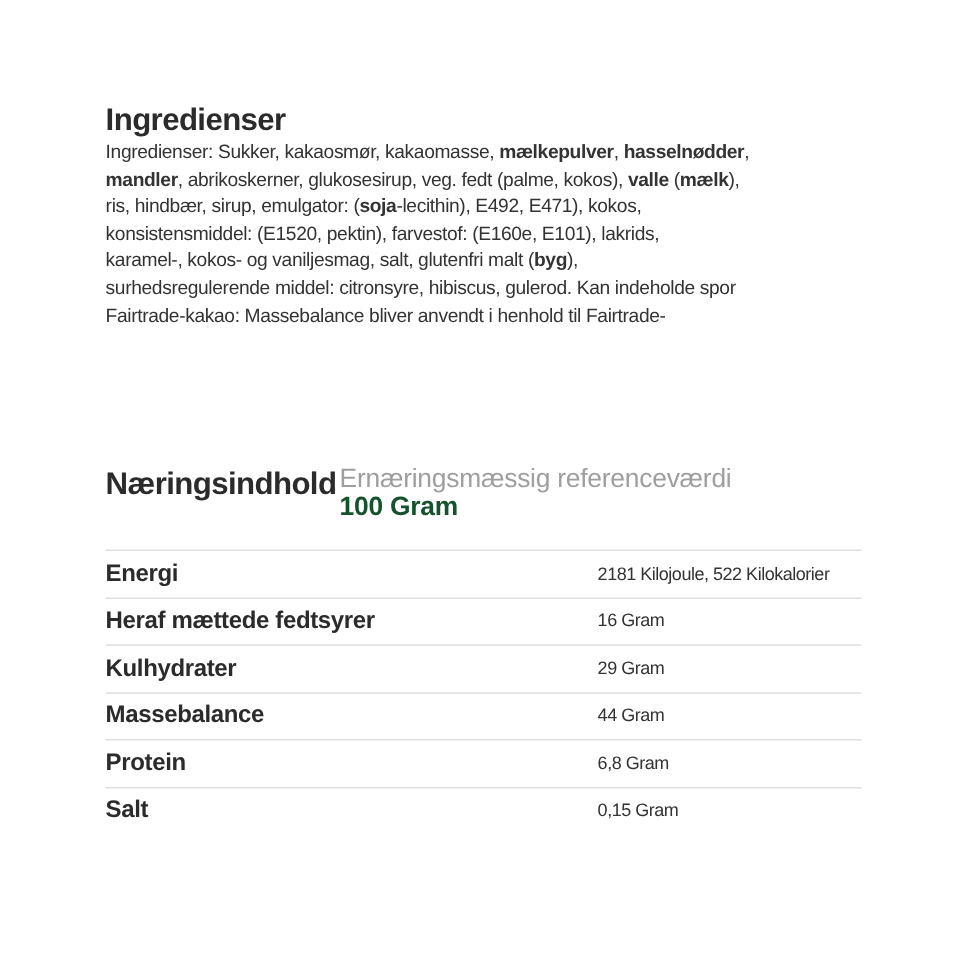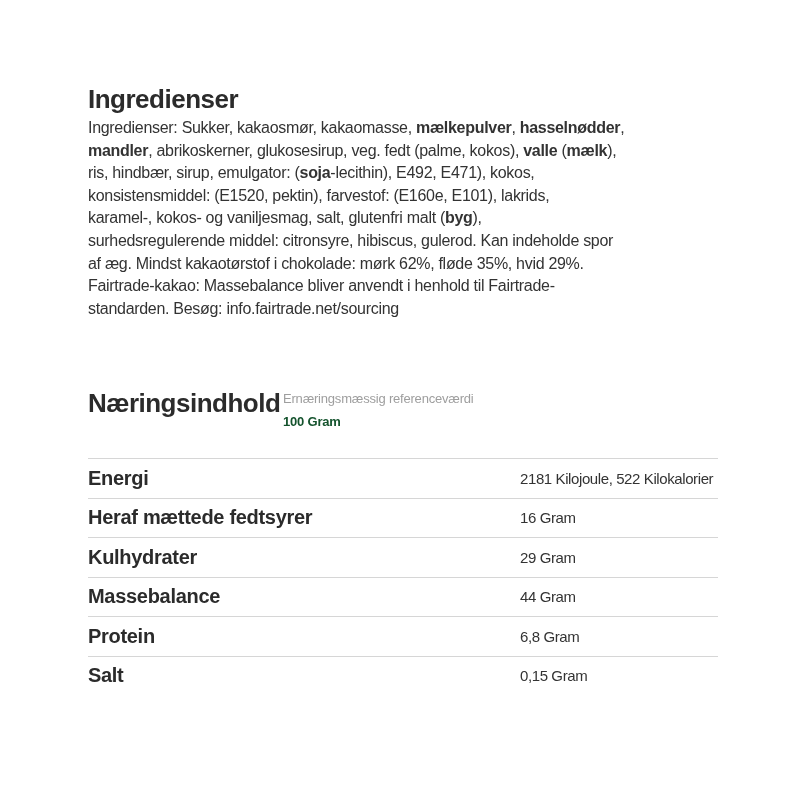--- a/index.html
+++ b/index.html
@@ -37,21 +37,21 @@
     letter-spacing: -0.3px;
     color: #333333;
   }
   .ln { white-space: nowrap; }
   .b { font-weight: 700; }
 
   .nut-ref {
     position: absolute;
     left: 283px;
     top: 387px;
-    font-size: 13px;
+    font-size: 22px;
     line-height: 23px;
     letter-spacing: -0.2px;
   }
   .ref-label { color: #9e9e9e; white-space: nowrap; }
   .ref-amount { color: #14532d; font-weight: 700; white-space: nowrap; }
 
   .table {
     position: absolute;
     left: 88px;
     top: 458px;
@@ -67,44 +67,42 @@
   }
   .label {
     font-size: 20px;
     font-weight: 700;
     color: #2b2b2b;
     letter-spacing: -0.3px;
     white-space: nowrap;
   }
   .value {
     position: absolute;
-    left: 432px;
+    left: 410px;
     font-size: 15px;
     color: #333333;
     letter-spacing: -0.4px;
     white-space: nowrap;
   }
 </style>
 </head>
 <body>
 
 <div class="page">
 
   <h2 class="h ing-title">Ingredienser</h2>
 
   <div class="ing-text">
     <div class="ln"><span>Ingredienser: Sukker, kakaosmør, kakaomasse, </span><span class="b">mælkepulver</span><span>, </span><span class="b">hasselnødder</span><span>,</span></div>
     <div class="ln"><span class="b">mandler</span><span>, abrikoskerner, glukosesirup, veg. fedt (palme, kokos), </span><span class="b">valle</span><span> (</span><span class="b">mælk</span><span>),</span></div>
     <div class="ln"><span>ris, hindbær, sirup, emulgator: (</span><span class="b">soja</span><span>-lecithin), E492, E471), kokos,</span></div>
     <div class="ln"><span>konsistensmiddel: (E1520, pektin), farvestof: (E160e, E101), lakrids,</span></div>
     <div class="ln"><span>karamel-, kokos- og vaniljesmag, salt, glutenfri malt (</span><span class="b">byg</span><span>),</span></div>
     <div class="ln"><span>surhedsregulerende middel: citronsyre, hibiscus, gulerod. Kan indeholde spor</span></div>
-    <div class="ln"><span>af æg. Mindst kakaotørstof i chokolade: mørk 62%, fløde 35%, hvid 29%.</span></div>
     <div class="ln"><span>Fairtrade-kakao: Massebalance bliver anvendt i henhold til Fairtrade-</span></div>
-    <div class="ln"><span>standarden. Besøg: info.fairtrade.net/sourcing</span></div>
   </div>
 
   <h2 class="h nut-title">Næringsindhold</h2>
 
   <div class="nut-ref">
     <div class="ref-label">Ernæringsmæssig referenceværdi</div>
     <div class="ref-amount">100 Gram</div>
   </div>
 
   <div class="table">

